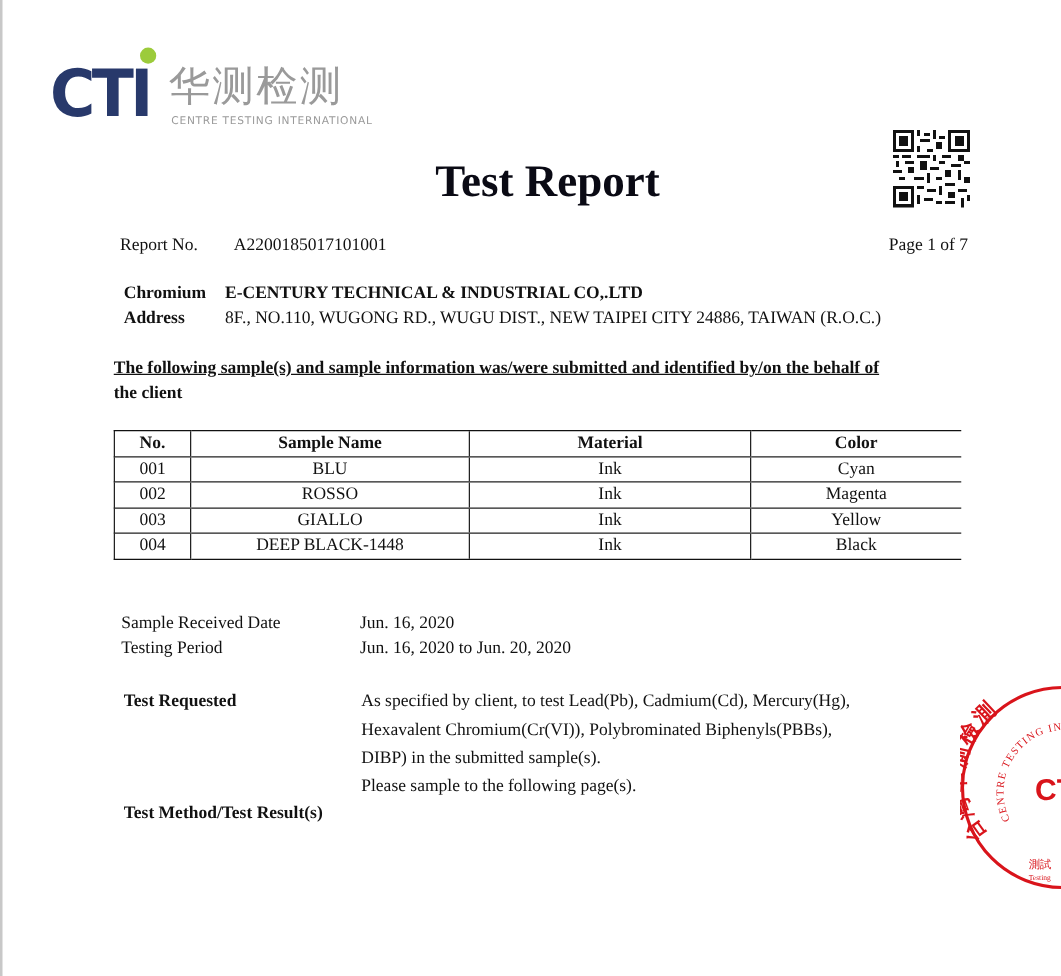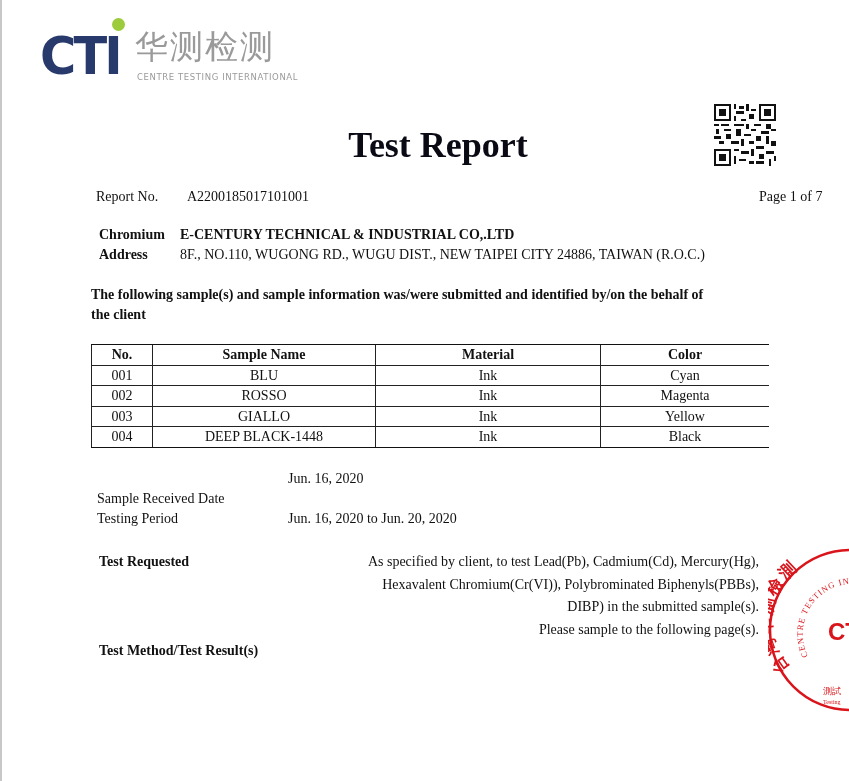--- a/index.html
+++ b/index.html
@@ -3,25 +3,25 @@
 <meta charset="utf-8">
 <style>
   html, body { margin: 0; padding: 0; }
   body {
     width: 849px; height: 781px; overflow: hidden; background: #ffffff;
     position: relative; font-family: "Liberation Serif", "DejaVu Serif", serif; color: #111;
   }
   .page-edge { position: absolute; left: 0; top: 0; width: 2px; height: 781px; background: #c8c8c8; }
 
   
-  .logo { position: absolute; left: 40px; top: 16px; width: 280px; height: 70px; }
+  .logo { position: absolute; left: 40px; top: 36px; width: 280px; height: 70px; }
   .logo-cti { position: absolute; left: 0; top: 14px; font-family: "DejaVu Sans", sans-serif; font-weight: bold;
     font-size: 52px; letter-spacing: -3px; color: #28396b; line-height: 52px; transform: scaleX(0.95); transform-origin: left; }
   .logo-dot { position: absolute; left: 72px; top: 2px; width: 13px; height: 13px; border-radius: 50%; background: #9ccb3b; }
-  .logo-cn { position: absolute; left: 95px; top: 16px; font-family: Liberation Mono, monospace; font-size: 33px; color: #9a9a9a;
+  .logo-cn { position: absolute; left: 95px; top: 16px; font-family: Liberation Serif, serif; font-size: 33px; color: #9a9a9a;
     letter-spacing: 2px; line-height: 36px; }
   .logo-en { position: absolute; left: 97px; top: 56px; font-family: "DejaVu Sans", sans-serif; font-size: 8.5px; color: #9a9a9a;
     letter-spacing: 0.6px; white-space: nowrap; }
 
   
   .qr { position: absolute; left: 714px; top: 104px; width: 62px; height: 62px; }
 
   .title { position: absolute; left: 0; width: 876px; top: 124px; text-align: center; font-weight: bold; font-size: 36px; color: #0a0a14; }
 
   .row-text { position: absolute; font-size: 14px; white-space: nowrap; }
@@ -29,21 +29,21 @@
 
   
   .samples { position: absolute; left: 91px; top: 344px; border-collapse: collapse; font-size: 14px; }
   .samples th, .samples td { border-top: 1px solid #222; border-bottom: 1px solid #222; border-left: 1px solid #222;
     padding: 0; height: 19.5px; text-align: center; line-height: 19px; }
   .samples th { font-weight: bold; }
   .samples tr:first-child th { border-top: 1.5px solid #111; }
   .samples tr:last-child td { border-bottom: 1.5px solid #111; }
   .c1 { width: 60px; } .c2 { width: 222px; } .c3 { width: 224px; } .c4 { width: 168px; }
 
-  .para { position: absolute; left: 289px; top: 551px; width: 470px; font-size: 14px; line-height: 22.5px; text-align: right; }
+  .para { position: absolute; left: 289px; top: 551px; width: 470px; font-size: 14px; line-height: 22.5px; }
 
   
   .stamp { position: absolute; left: 768px; top: 548px; width: 170px; height: 165px; }
 </style>
 </head>
 <body>
 
 <div class="page-edge"></div>
 
 <div class="logo">
@@ -107,28 +107,28 @@
       <rect x="17" y="23" width="3" height="1"></rect>
     <rect x="22" y="22" width="1" height="3"></rect>
       <rect x="24" y="21" width="1" height="2"></rect>
   </g>
 </svg>
 
 <div class="title">Test Report</div>
 
 <div class="row-text" style="left:96px; top:189px;">Report No.</div>
 <div class="row-text" style="left:187px; top:189px;">A2200185017101001</div>
-<div class="row-text" style="left:711px; top:189px;margin-left:48px;">Page 1 of 7</div>
+<div class="row-text" style="left:711px; top:189px;">Page 1 of 7</div>
 
 <div class="row-text bold" style="left:99px; top:227px;">Chromium</div>
 <div class="row-text" style="left:180px; top:227px;font-weight:bold;">E-CENTURY TECHNICAL &amp; INDUSTRIAL CO,.LTD</div>
 <div class="row-text bold" style="left:99px; top:247px;">Address</div>
 <div class="row-text" style="left:180px; top:247px;">8F., NO.110, WUGONG RD., WUGU DIST., NEW TAIPEI CITY 24886, TAIWAN (R.O.C.)</div>
 
-<div class="row-text bold" style="left:91px; top:287px;">The following sample(s) and sample information was/were submitted and identified by/on the behalf of</div>
+<div class="row-text bold" style="left:91px; top:287px;text-decoration:underline;">The following sample(s) and sample information was/were submitted and identified by/on the behalf of</div>
 <div class="row-text bold" style="left:91px; top:307px;">the client</div>
 
 <table class="samples">
   <tbody>
       <tr>
     <th class="c1">No.</th>
     <th class="c2">Sample Name</th>
     <th class="c3">Material</th>
     <th class="c4">Color</th>
   </tr>
@@ -153,21 +153,21 @@
   <tr>
     <td>004</td>
     <td>DEEP BLACK-1448</td>
     <td>Ink</td>
     <td>Black</td>
   </tr>
 </tbody>
   </table>
 
 <div class="row-text" style="left:97px; top:491px;">Sample Received Date</div>
-<div class="row-text" style="left:288px; top:471px;text-align:right;">Jun. 16, 2020</div>
+<div class="row-text" style="left:288px; top:491px;text-align:right;">Jun. 16, 2020</div>
 <div class="row-text" style="left:97px; top:511px;">Testing Period</div>
 <div class="row-text" style="left:288px; top:511px;">Jun. 16, 2020 to Jun. 20, 2020</div>
 
 <div class="row-text bold" style="left:99px; top:554px;">Test Requested</div>
 <div class="para">
   <div>As specified by client, to test Lead(Pb), Cadmium(Cd), Mercury(Hg),</div>
   <div>Hexavalent Chromium(Cr(VI)), Polybrominated Biphenyls(PBBs),</div>
   <div>DIBP) in the submitted sample(s).</div>
   <div>Please sample to the following page(s).</div>
 </div>

